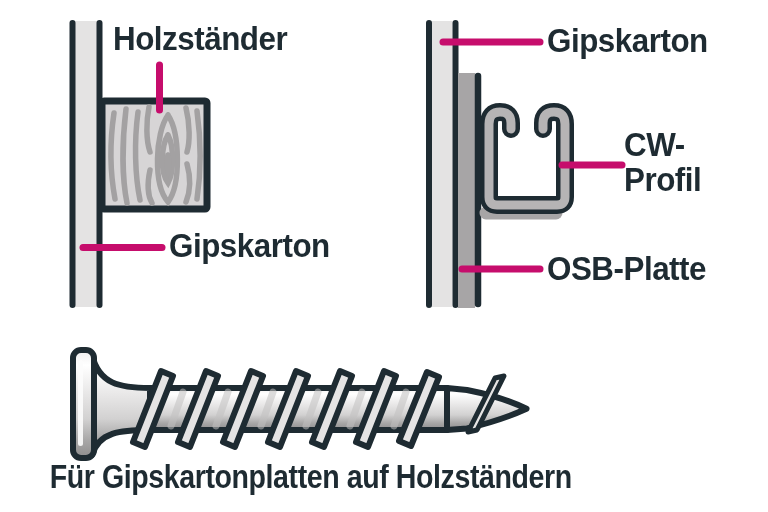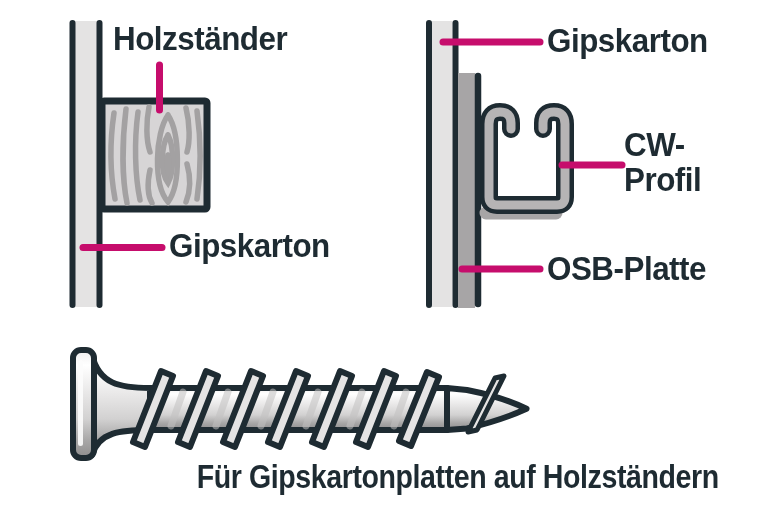--- a/index.html
+++ b/index.html
@@ -19,21 +19,21 @@
     color:var(--dark,#1e2b32);
     letter-spacing:-0.5px;
     transform:scaleX(.95);
     transform-origin:left top;
     white-space:nowrap;
   }
   .label .ln{display:block;line-height:35px;}
   .caption{
     position:absolute;
     left:0;top:459px;width:768px;
-    text-align:right;
+    text-align:left;
     font-weight:700;
     font-size:34px;
     line-height:1;
     color:var(--dark,#1e2b32);
     letter-spacing:-0.5px;
   }
   .caption span{display:inline-block;transform:scaleX(.84);transform-origin:center top;white-space:nowrap;}
   .outl{stroke:var(--dark,#1e2b32);}
 </style>
 </head>

